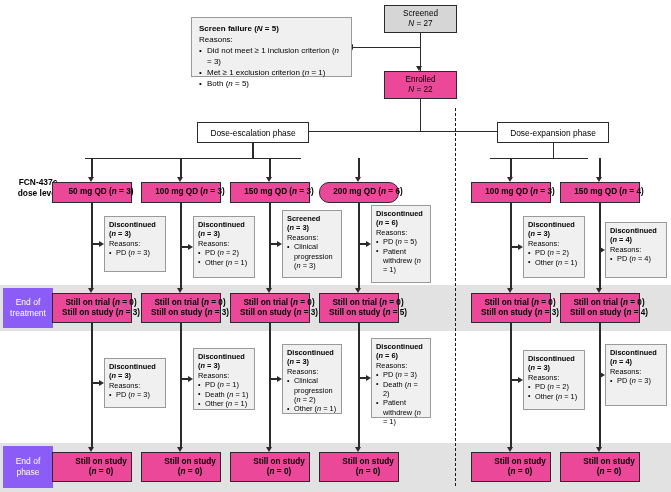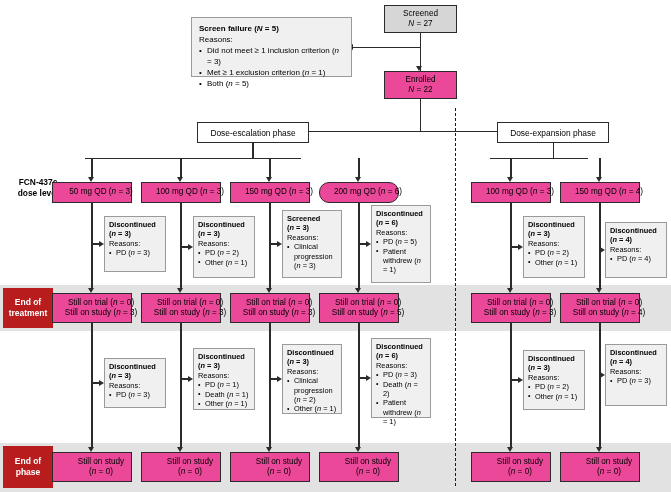--- a/index.html
+++ b/index.html
@@ -16,24 +16,24 @@
     overflow:hidden;
   }
   
   .band{
     position:absolute;
     background:#e2e2e2;
     left:0;
   }
   .bandlabel{
     position:absolute;
-    background:#b91c1c;
+    background:#8b5cf6;
     color:#ffffff;
     font-size:8.5px;
-    font-weight:bold;
+    font-weight:normal;
     line-height:11px;
     display:flex;
     align-items:center;
     justify-content:center;
     text-align:center;
   }
   .nodebox{
     position:absolute;
     box-sizing:border-box;
     background:#ec4899;
@@ -42,21 +42,21 @@
     flex-direction:column;
     align-items:center;
     justify-content:center;
     text-align:center;
     font-size:8.2px;
     line-height:10.5px;
     color:#000;
     padding:1px 2px;
   }
   .nodebox.shaded{background:#d6d6d6;}
-  .nodebox.bold{font-weight:normal;padding-left:20px;}
+  .nodebox.bold{font-weight:bold;padding-left:20px;}
   .nodebox .ln{white-space:nowrap;}
   .phasebox{
     position:absolute;
     box-sizing:border-box;
     background:#ffffff;
     border:1.2px solid #2b2b2b;
     display:flex;align-items:center;justify-content:center;
     font-size:8.4px;color:#000;
   }
   

